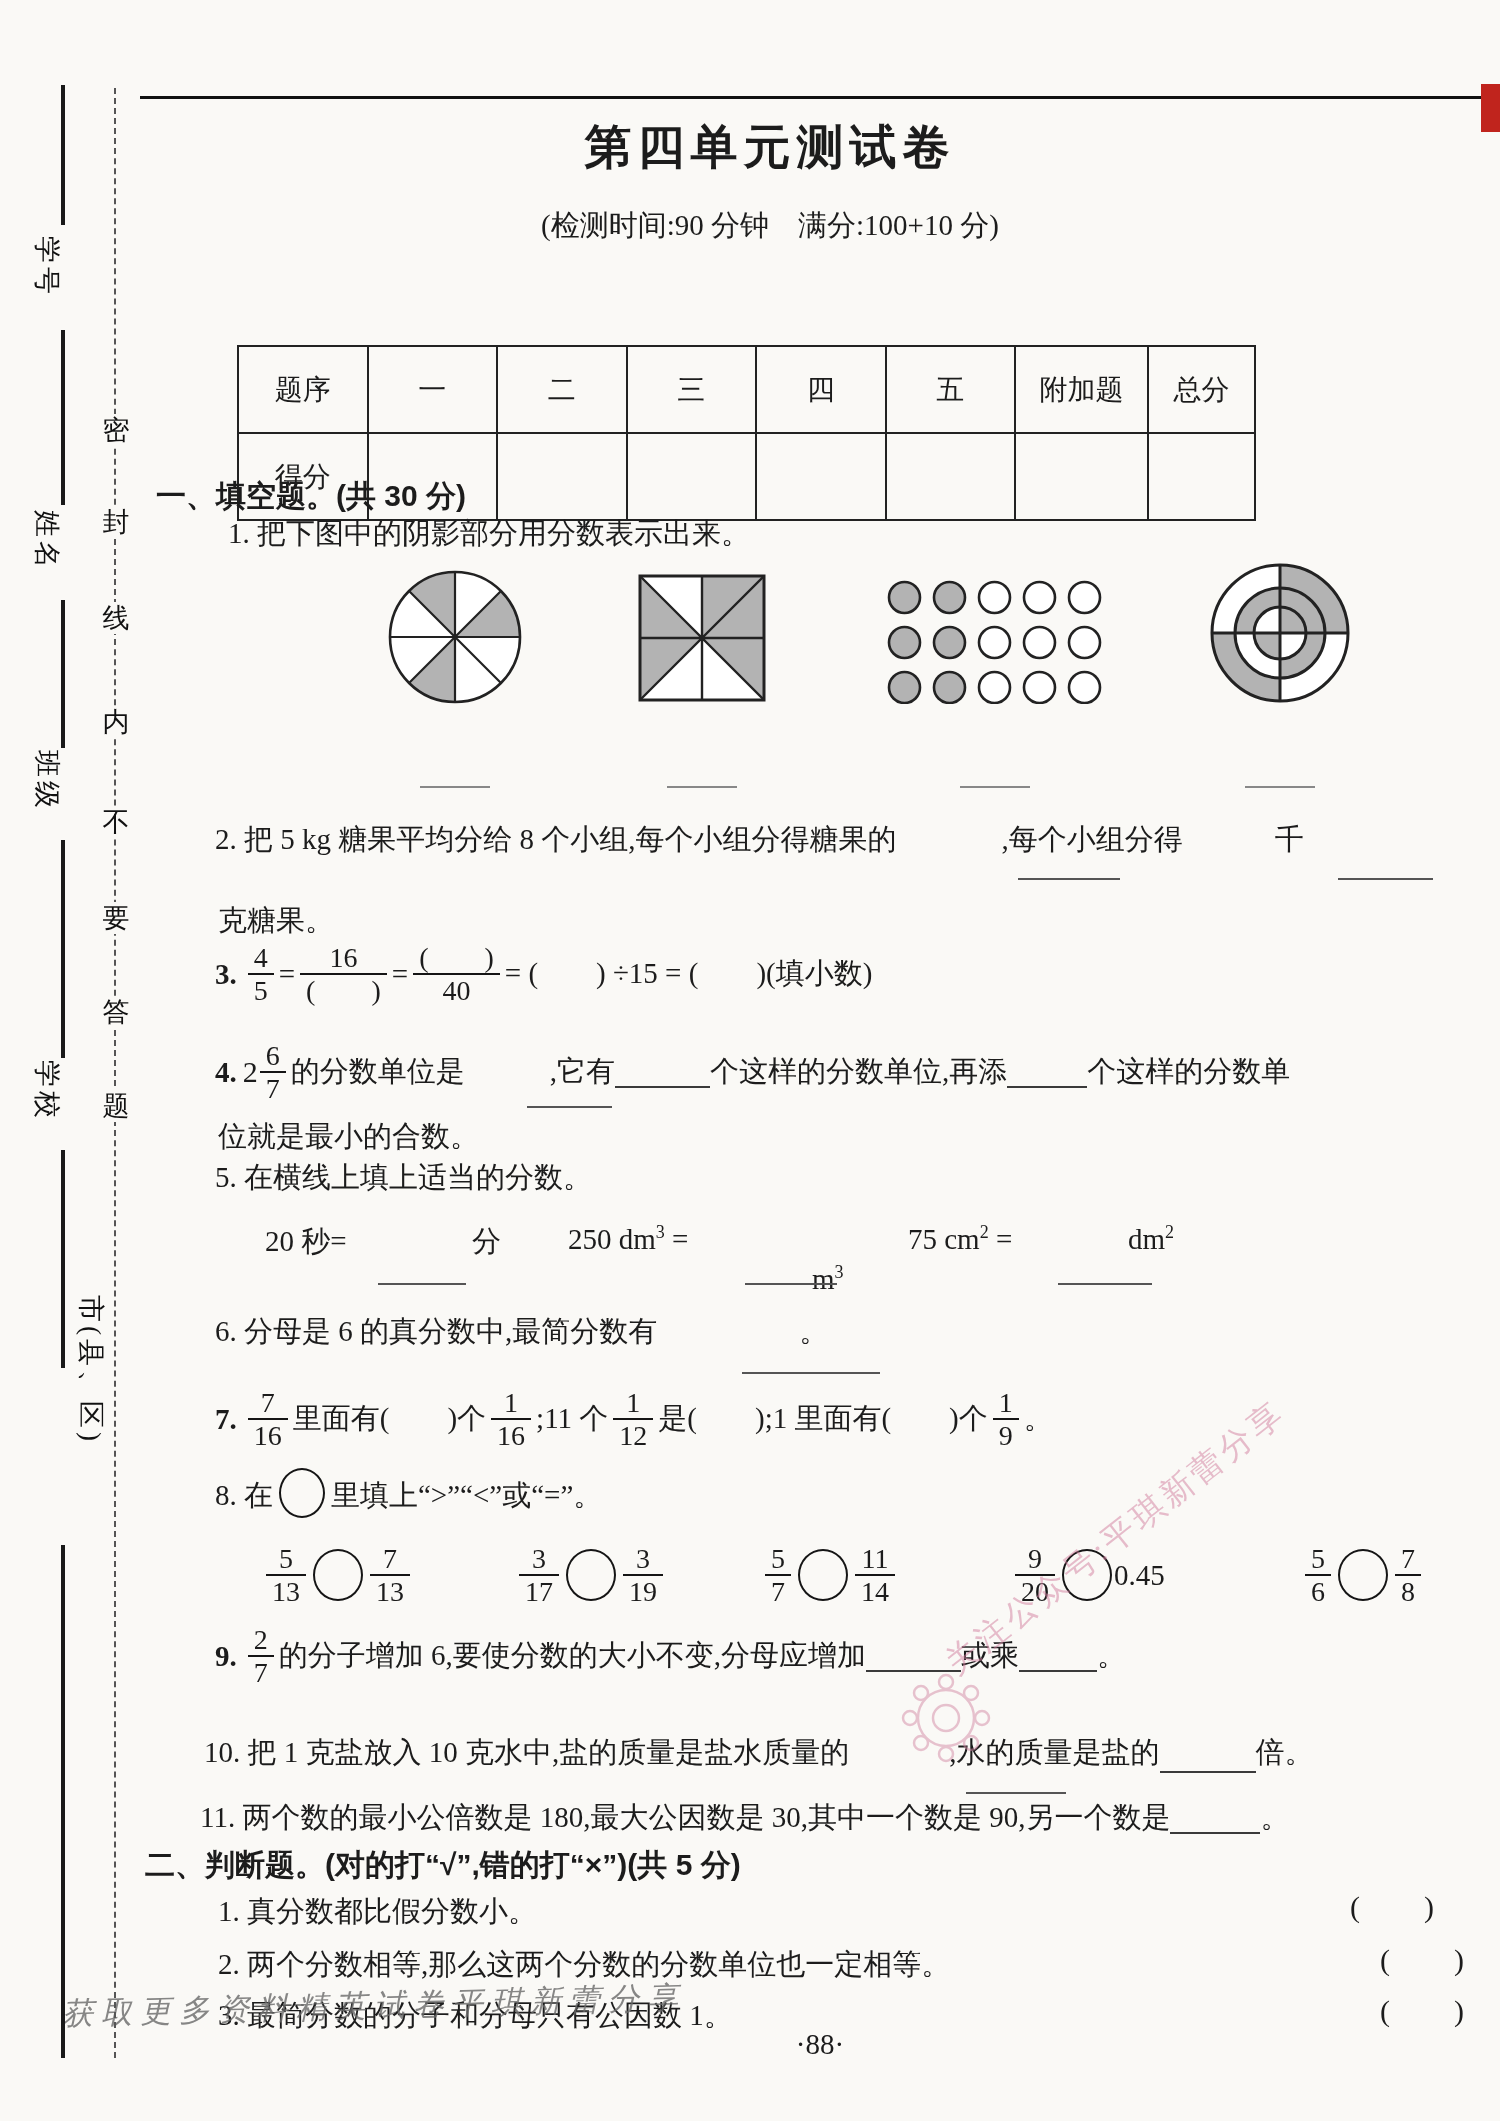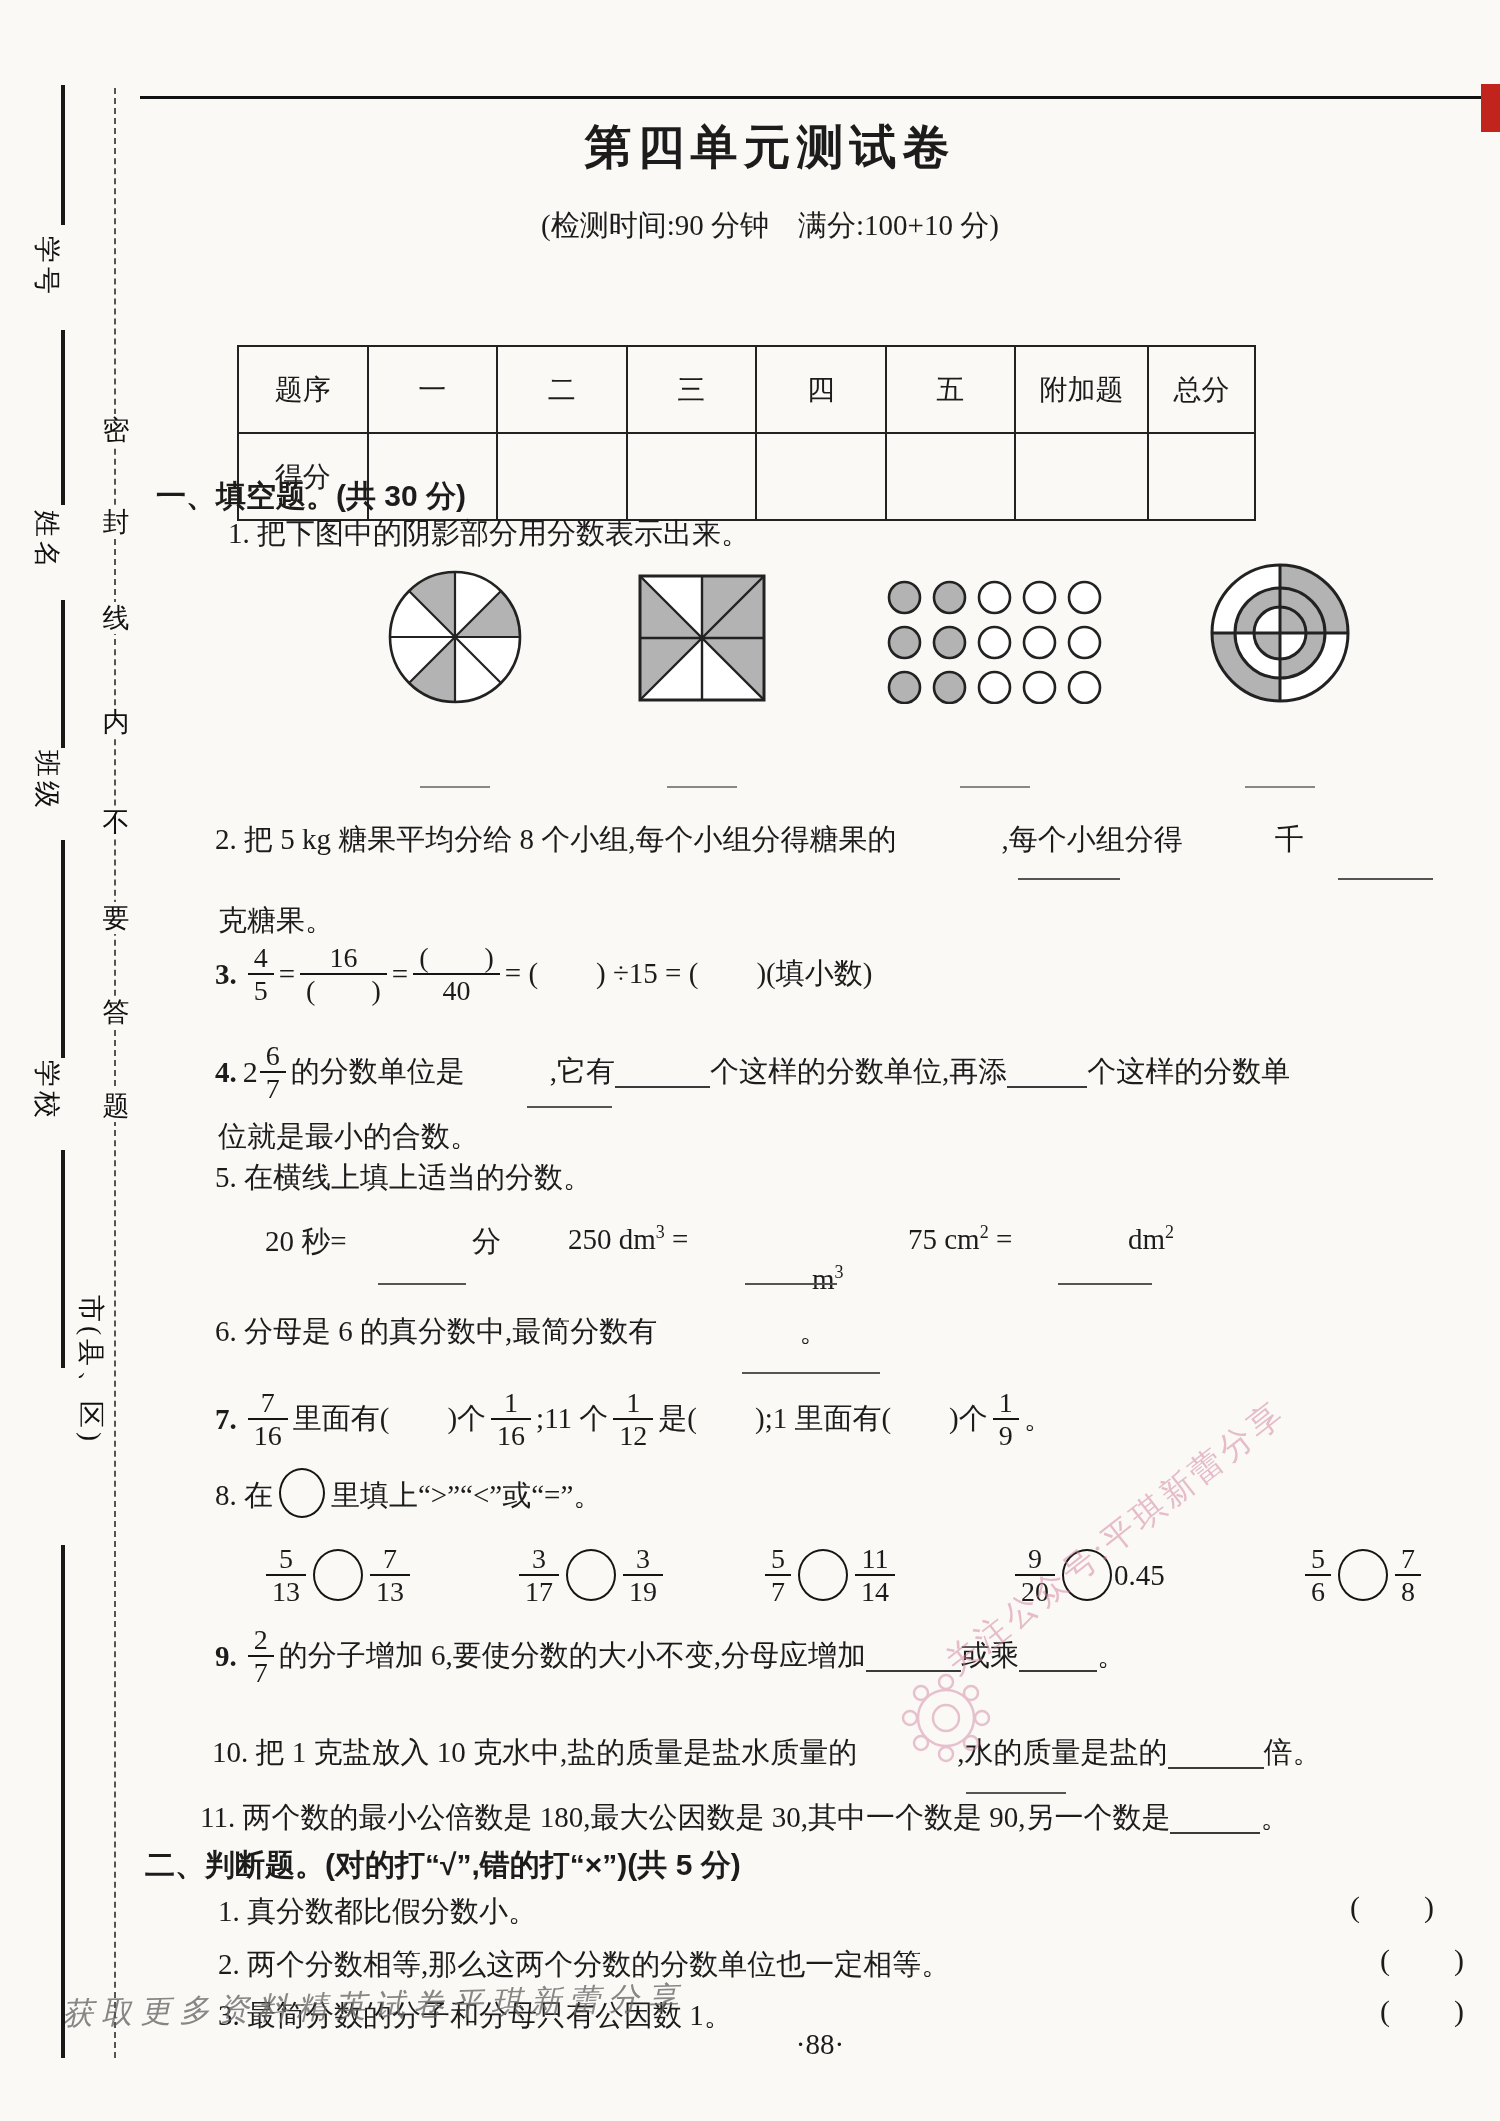--- a/index.html
+++ b/index.html
@@ -300,21 +300,21 @@
         <span class="fn">2</span>
         <span class="fd">7</span>
       </span>
     <span>的分子增加 6,要使分数的大小不变,分母应增加</span>
     <span class="blank" style="width:95px;"></span>
     <span>或乘</span>
     <span class="blank" style="width:78px;"></span>
     <span>。</span>
   </div>
 
-  <div class="abs t29 row" style="left:212px;top:1733px;">
+  <div class="abs t29 row" style="left:204px;top:1733px;align-items:flex-end;">
     <span>10. 把 1 克盐放入 10 克水中,盐的质量是盐水质量的</span>
     <span class="gap" style="width:100px;"></span>
     <span>,水的质量是盐的</span>
     <span class="blank" style="width:96px;"></span>
     <span>倍。</span>
   </div>
   <div class="uline" style="left:966px;top:1792px;width:100px;"></div>
 
   <div class="abs t29 row" style="left:200px;top:1798px;">
     <span>11. 两个数的最小公倍数是 180,最大公因数是 30,其中一个数是 90,另一个数是</span>

